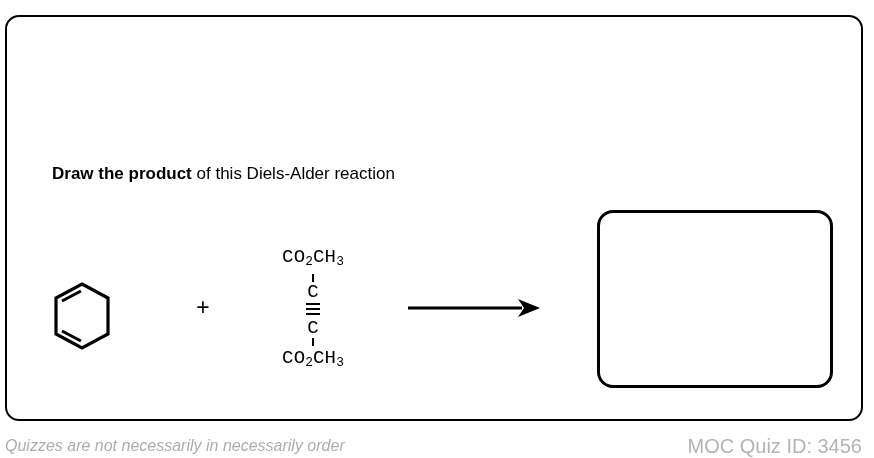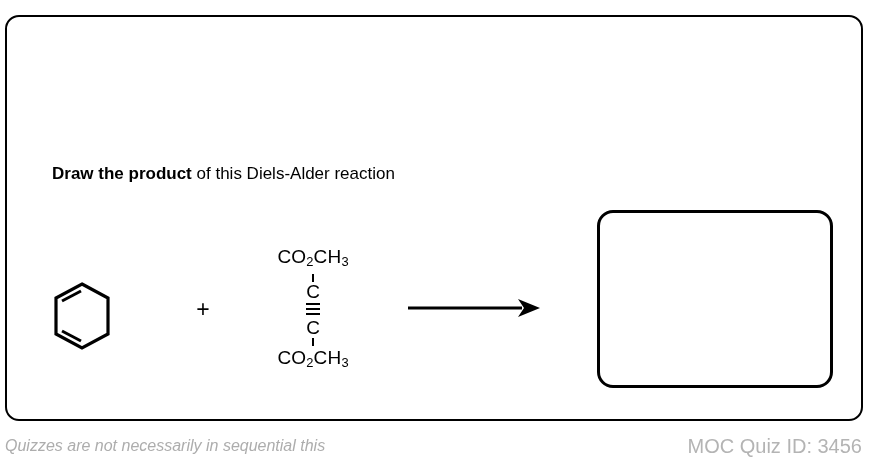--- a/index.html
+++ b/index.html
@@ -55,21 +55,21 @@
 
   
   .scheme {
     position: absolute;
     left: 0;
     top: 0;
     width: 874px;
     height: 458px;
     pointer-events: none;
   }
-  .scheme > * { pointer-events: auto; }
+  .scheme > * { pointer-events: auto; font-family: Liberation Mono, monospace; }
 
   
   .diene {
     position: absolute;
     left: 48px;
     top: 268px;
     width: 80px;
     height: 80px;
   }
 
@@ -228,16 +228,16 @@
       <svg width="134" height="24" viewBox="0 0 134 24" xmlns="http://www.w3.org/2000/svg">
         <line x1="0" y1="12" x2="114" y2="12" stroke="#000000" stroke-width="3"></line>
         <polygon points="110,3 132,12 110,21 116,12" fill="#000000"></polygon>
       </svg>
     </div>
 
   </div>
 
   <div class="answer-box" aria-label="product-answer-box"></div>
 
-  <div class="footer-note">Quizzes are not necessarily in sequential this</div>
+  <div class="footer-note">Quizzes are not necessarily in necessarily order</div>
   <div class="footer-quizid">MOC Quiz ID: 3456</div>
 
 </div>
 
 </body></html>

